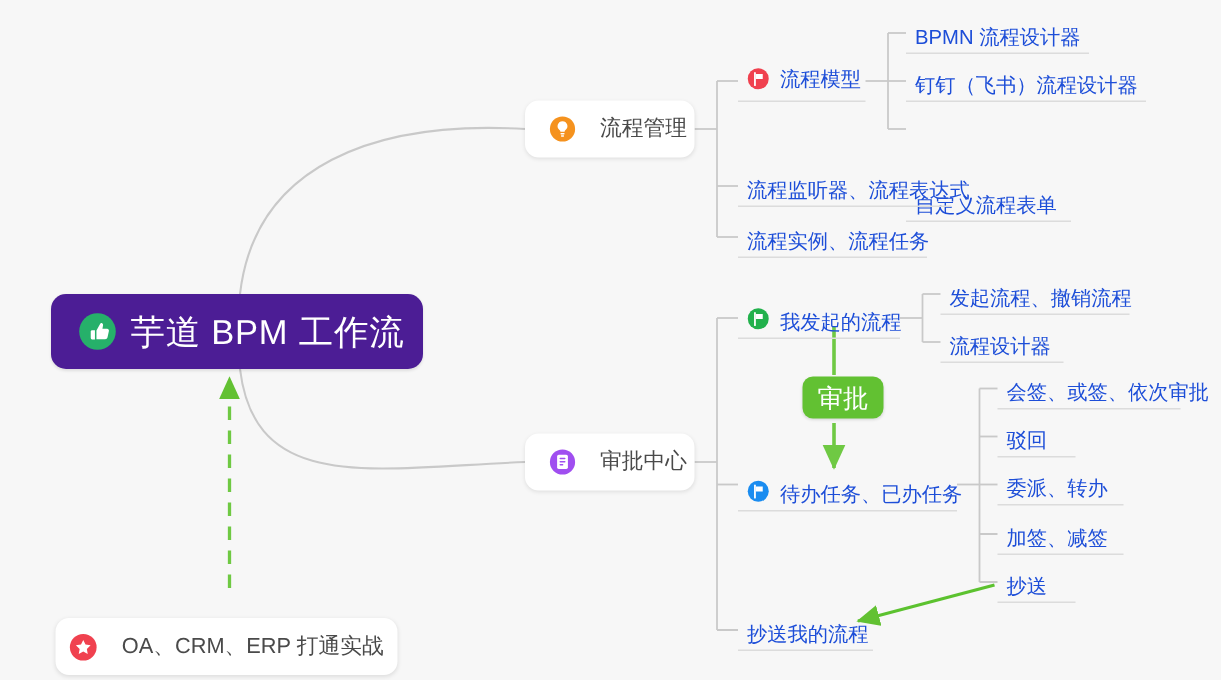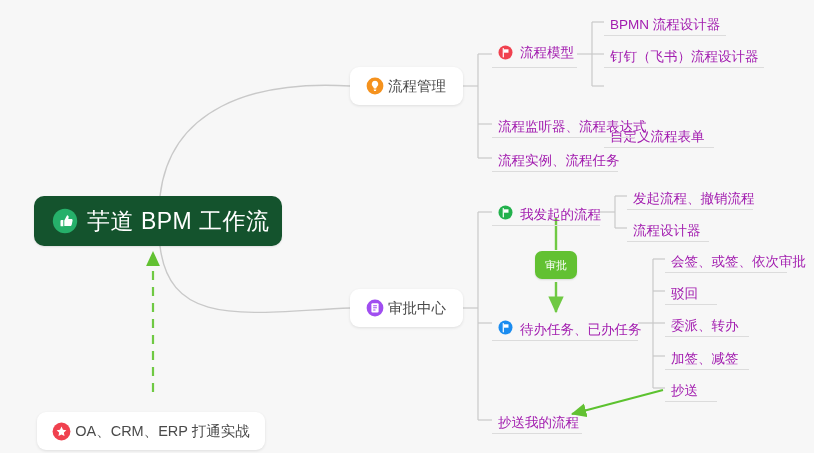--- a/index.html
+++ b/index.html
@@ -10,39 +10,39 @@
     overflow:hidden;
     position:relative;
   }
   #canvas{position:absolute;left:0;top:0;width:814px;height:453px;}
   #svg-layer{position:absolute;left:0;top:0;width:814px;height:453px;pointer-events:none;}
 
   
   .root-node{
     position:absolute;
     display:flex;align-items:center;gap:9px;
-    background:#14532d;
+    background:#4c1d95;
     border-radius:10px;
     padding:0 18px;
     height:50px;
     box-shadow:0 1px 2px rgba(0,0,0,.10);
     box-sizing:border-box;
   }
   .root-label{
     color:#ffffff;
     font-size:23px;
     letter-spacing:.5px;
     white-space:nowrap;
     line-height:1;
   }
 
   
   .card-node{
     position:absolute;
-    display:flex;align-items:center;gap:4px;
+    display:flex;align-items:center;gap:16px;
     background:#ffffff;
     border-radius:9px;
     padding:0 16px;
     height:38px;
     box-shadow:0 1px 3px rgba(0,0,0,.10);
     box-sizing:border-box;
   }
   .card-label{
     color:#4a4a4a;
     font-size:14.5px;
@@ -54,38 +54,38 @@
   .u-node{
     position:absolute;
     display:flex;align-items:flex-end;gap:7px;
     padding:0 6px 5px 6px;
     border-bottom:1px solid #dcdcdc;
     box-sizing:border-box;
     height:26px;
     white-space:nowrap;
   }
   .u-node .u-label{
-    color:#a21caf;
+    color:#1d4ed8;
     font-size:13.5px;
     line-height:1;
     position:relative;
     top:1px;
   }
 
   
   .badge-node{
     position:absolute;
     display:flex;align-items:center;justify-content:center;
     background:#62c132;
     border-radius:7px;
     height:28px;padding:0 10px;
     box-sizing:border-box;
     box-shadow:0 1px 2px rgba(0,0,0,.12);
   }
-  .badge-label{color:#fff;font-size:11px;line-height:1;white-space:nowrap;}
+  .badge-label{color:#fff;font-size:17px;line-height:1;white-space:nowrap;}
 
   
   .icon{display:inline-flex;align-items:center;justify-content:center;flex:0 0 auto;}
   .icon svg{display:block;}
 </style>
 </head>
 <body>
 
 <div id="canvas">
 

